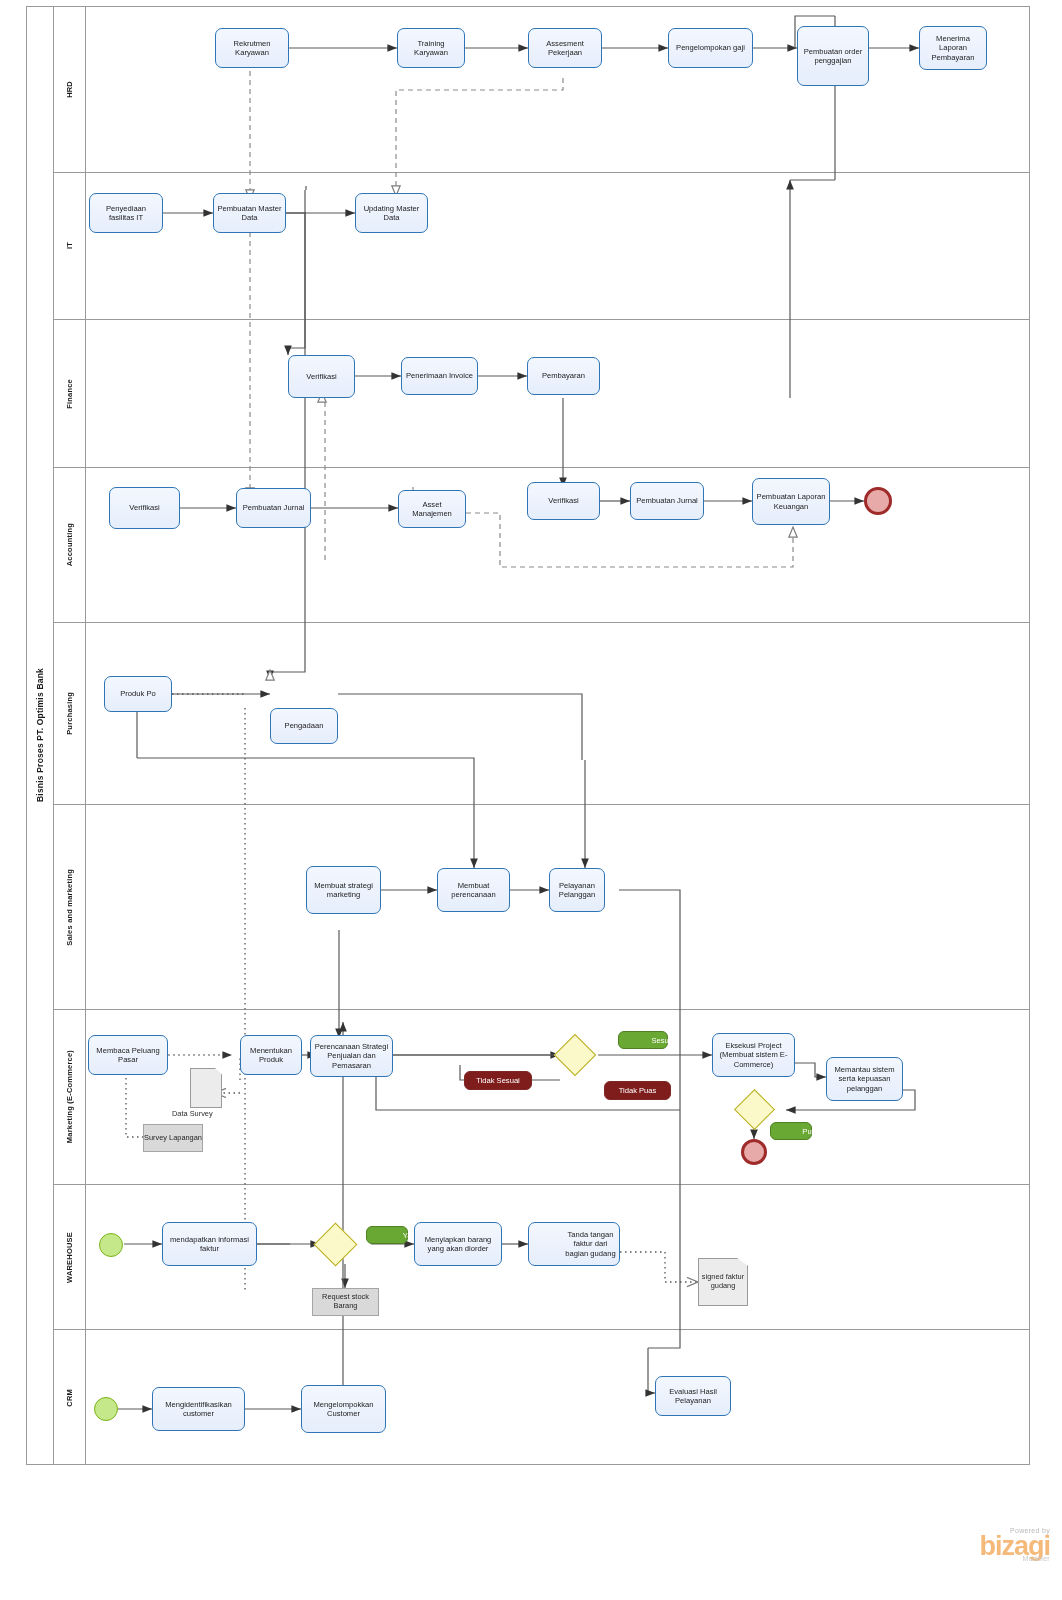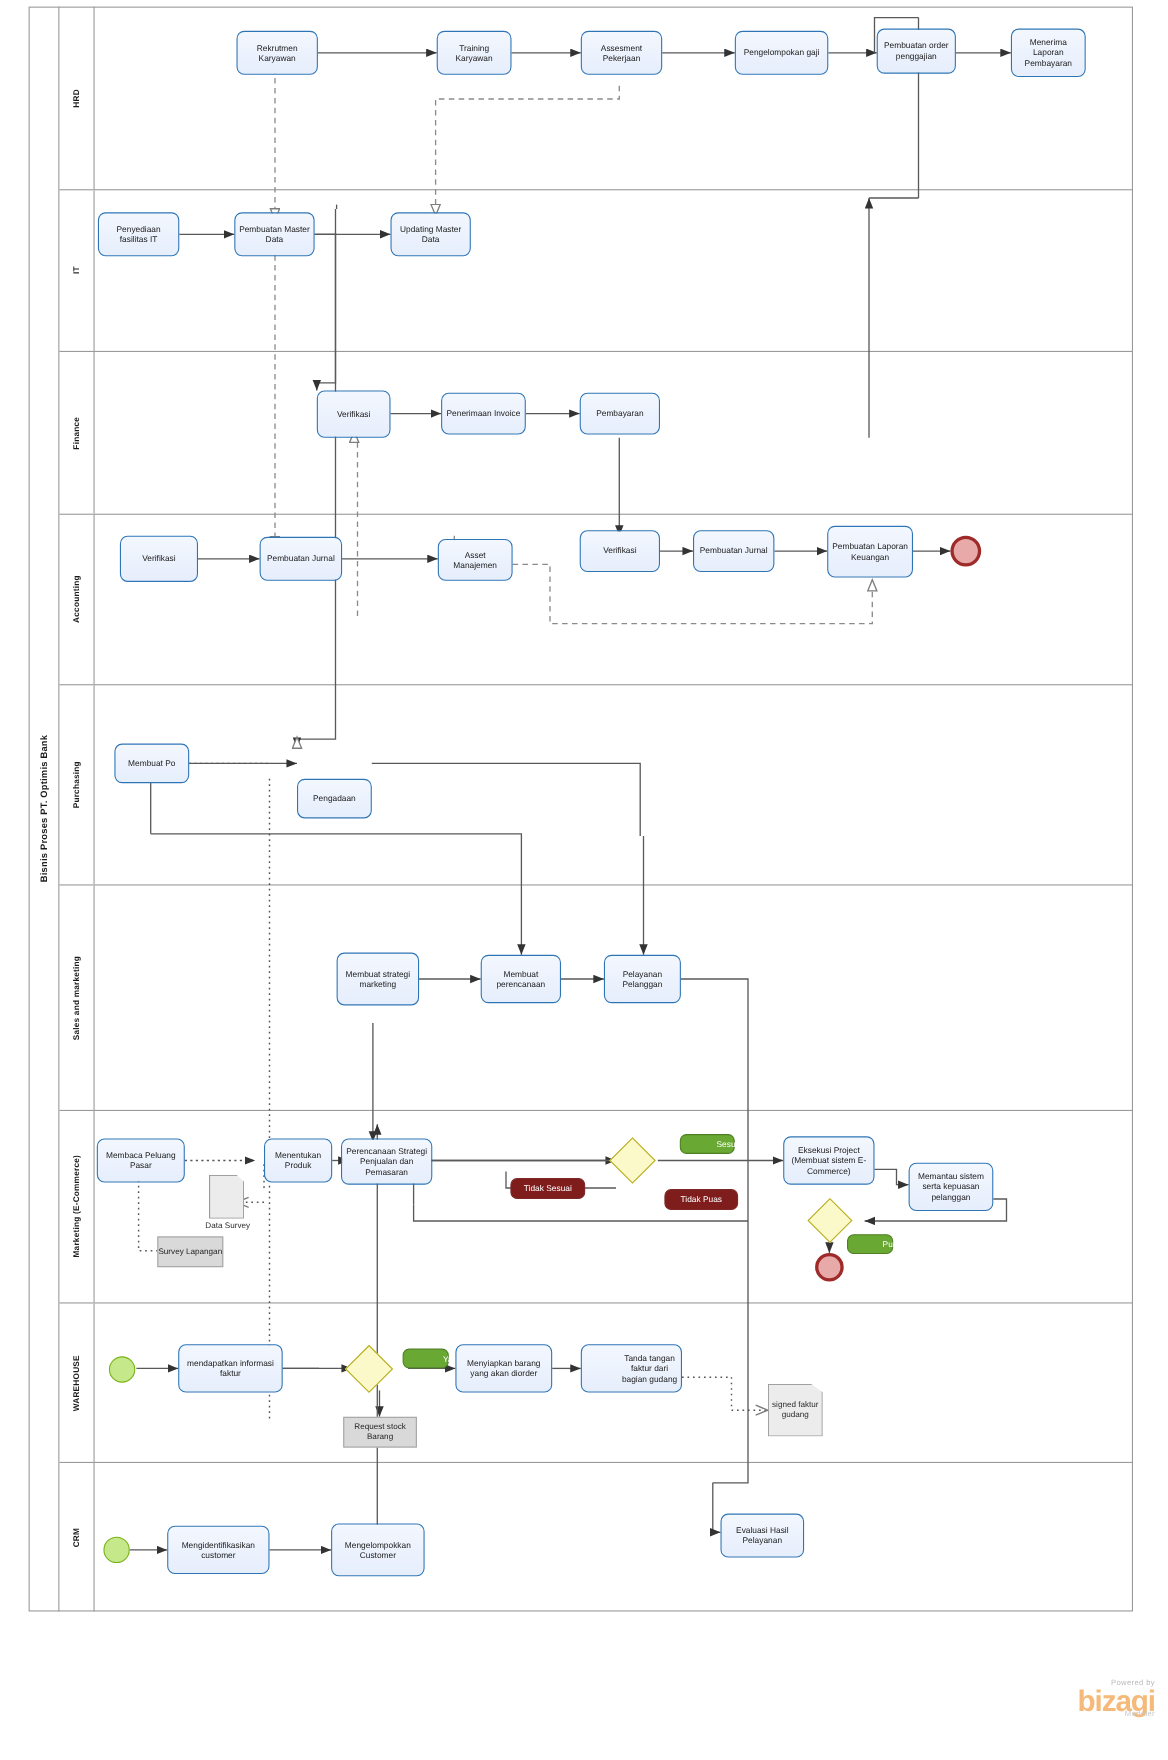--- a/index.html
+++ b/index.html
@@ -42,21 +42,21 @@
 
   .doc{position:absolute;box-sizing:border-box;background:#ececec;border:1px solid #9a9a9a;
       display:flex;align-items:center;justify-content:center;text-align:center;
       font-size:7.4px;color:#2b2b2b;line-height:1.2;padding:2px;}
   .doc.fold{clip-path:polygon(0 0,78% 0,100% 16%,100% 100%,0 100%);}
 
   .datastore{position:absolute;box-sizing:border-box;background:#d9d9d9;border:1px solid #a5a5a5;
       display:flex;align-items:center;justify-content:center;text-align:center;
       font-size:7.4px;color:#1f1f1f;line-height:1.2;}
 
-  .freetext{position:absolute;font-size:7.4px;color:#2b2b2b;text-align:center;line-height:1.2;}
+  .freetext{position:absolute;font-size:7.4px;color:#2b2b2b;text-align:left;line-height:1.2;}
 
   
   svg.wires{position:absolute;left:0;top:0;width:1062px;height:1600px;pointer-events:none;}
 
   
   .logo{position:absolute;text-align:right;}
   .logo .pw{font-size:7px;color:#b9b9b9;letter-spacing:.3px;}
   .logo .bz{font-size:27px;color:#f5b97a;font-weight:bold;letter-spacing:-1px;line-height:.9;}
   .logo .md{font-size:7px;color:#c9c9c9;letter-spacing:.3px;margin-top:-3px;}
 </style>
@@ -239,21 +239,21 @@
     </div>
   <div class="task" style="left:397px;top:28px;width:68px;height:40px;">
       <span>Training Karyawan</span>
     </div>
   <div class="task" style="left:528px;top:28px;width:74px;height:40px;">
       <span>Assesment Pekerjaan</span>
     </div>
   <div class="task" style="left:668px;top:28px;width:85px;height:40px;">
       <span>Pengelompokan gaji</span>
     </div>
-  <div class="task" style="left:797px;top:26px;width:72px;height:41px;">
+  <div class="task" style="left:797px;top:26px;width:72px;height:60px;">
       <span>Pembuatan order penggajian</span>
     </div>
   <div class="task" style="left:919px;top:26px;width:68px;height:44px;">
       <span>Menerima Laporan Pembayaran</span>
     </div>
 
   <div class="task" style="left:89px;top:193px;width:74px;height:40px;">
       <span>Penyediaan fasilitas IT</span>
     </div>
   <div class="task" style="left:213px;top:193px;width:73px;height:40px;">
@@ -287,33 +287,33 @@
     </div>
   <div class="task" style="left:630px;top:482px;width:74px;height:38px;">
       <span>Pembuatan Jurnal</span>
     </div>
   <div class="task" style="left:752px;top:478px;width:78px;height:47px;">
       <span>Pembuatan Laporan Keuangan</span>
     </div>
   <div class="event ev-end" style="left:864px;top:487px;width:28px;height:28px;"></div>
 
   <div class="task" style="left:104px;top:676px;width:68px;height:36px;">
-      <span>Membuat Po</span>
+      <span>Produk Po</span>
     </div>
   <div class="task" style="left:270px;top:676px;width:68px;height:36px;margin-top:32px;">
       <span>Pengadaan</span>
     </div>
 
   <div class="task" style="left:306px;top:866px;width:75px;height:48px;">
       <span>Membuat strategi marketing</span>
     </div>
   <div class="task" style="left:437px;top:868px;width:73px;height:44px;">
       <span>Membuat perencanaan</span>
     </div>
-  <div class="task" style="left:549px;top:868px;width:70px;height:44px;">
+  <div class="task" style="left:549px;top:868px;width:56px;height:44px;">
       <span>Pelayanan Pelanggan</span>
     </div>
 
   <div class="task" style="left:88px;top:1035px;width:80px;height:40px;">
       <span>Membaca Peluang Pasar</span>
     </div>
   <div class="task" style="left:240px;top:1035px;width:62px;height:40px;">
       <span>Menentukan Produk</span>
     </div>
   <div class="task" style="left:310px;top:1035px;width:83px;height:42px;">

